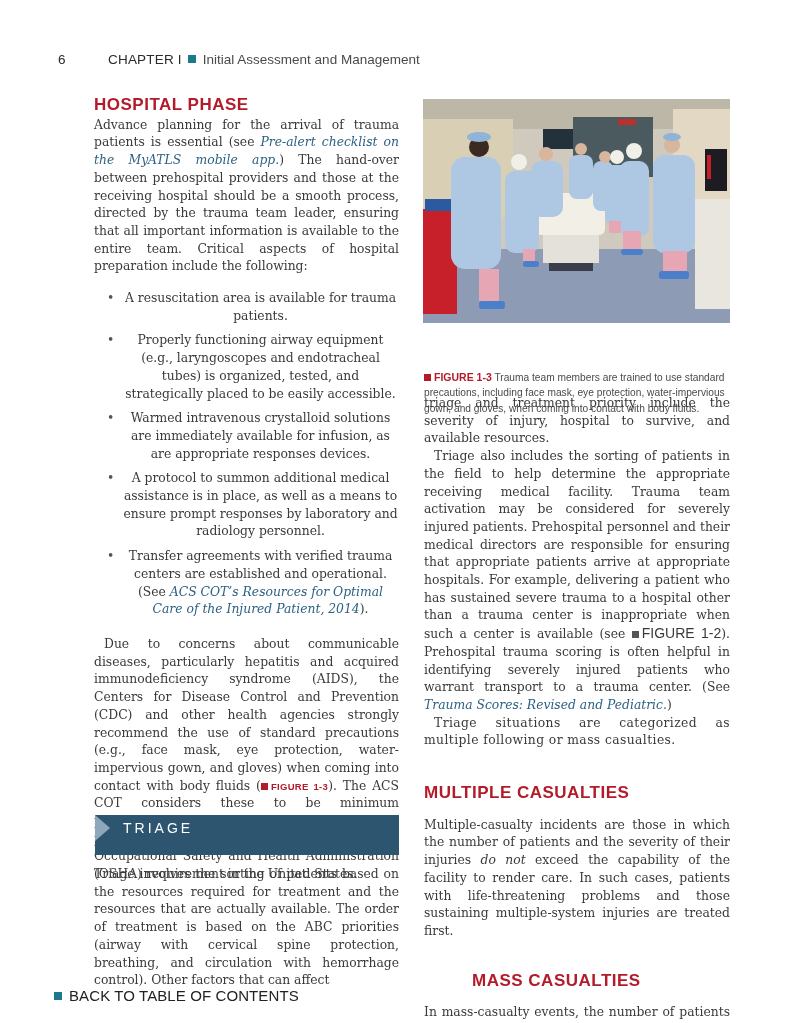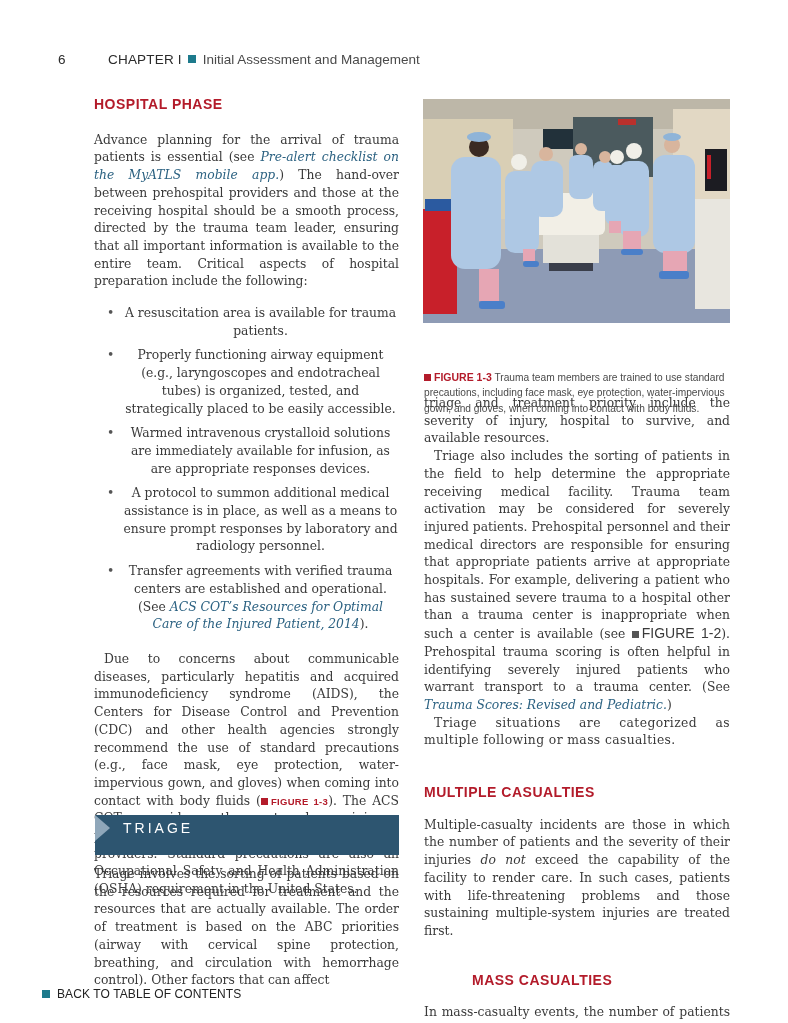--- a/index.html
+++ b/index.html
@@ -11,21 +11,21 @@
   .running-head .page-num { width: 50px; }
   .running-head .chapter { letter-spacing: 0.2px; }
   .running-head .sq { display: inline-block; width: 8px; height: 8px; background: #1d7a8c; margin: 0 7px 0 6px; }
   .running-head .title { color: #4a4a4a; }
 
   .col { position: absolute; font-size: 12.35px; line-height: 17.7px; text-align: justify; }
   .col-left { left: 94px; width: 305px; }
   .col-right { left: 424px; width: 306px; }
 
   .heading-red { font-family: "Liberation Sans", sans-serif; font-weight: bold; color: #b31b2a;
-    font-size: 14px; letter-spacing: 0.5px; }
+    font-size: 17px; letter-spacing: 0.5px; }
 
   p { margin: 0; }
   .indent { text-indent: 10px; }
   .link { color: #2c6282; font-style: italic; }
   .fig-ref { font-family: "Liberation Sans", sans-serif; font-size: 9.5px; font-weight: bold; color: #b31b2a; letter-spacing: 0.3px; }
   .fig-ref-gray { font-family: Liberation Sans, sans-serif; font-size: 14px; color: #3a3a3a; }
   .fig-sq { display: inline-block; width: 7px; height: 7px; background: #b31b2a; margin-right: 3px; vertical-align: 0px; }
   .fig-sq-gray { display: inline-block; width: 7px; height: 7px; background: #555; margin-right: 3px; }
 
   ul.bullets { list-style: none; margin: 0; padding: 0; }
@@ -37,40 +37,40 @@
     border-top: 13.5px solid transparent; border-bottom: 13.5px solid transparent; border-left: 15px solid #8fa7ba; }
   .banner .label { position: absolute; left: 28px; top: 5px; font-family: "Liberation Sans", sans-serif; color: #ffffff;
     font-size: 14px; letter-spacing: 3px; }
 
   .photo { position: absolute; left: 423px; top: 99px; width: 307px; height: 224px; overflow: hidden; background: #c9c6bc; }
   .caption { position: absolute; left: 424px; top: 340px; width: 310px; font-family: "Liberation Sans", sans-serif;
     font-size: 10.2px; line-height: 15.4px; color: #4a4a4a; margin-top: 30px; }
   .caption .fig-label { color: #b31b2a; font-weight: bold; font-size: 10.5px; }
   .caption .fig-sq { width: 7px; height: 7px; }
 
-  .footer { position: absolute; left: 42px; top: 987px; display: flex; align-items: center;
-    font-family: "Liberation Sans", sans-serif; font-size: 12px; color: #222; letter-spacing: 0.1px; }
+  .footer { position: absolute; left: 54px; top: 987px; display: flex; align-items: center;
+    font-family: "Liberation Sans", sans-serif; font-size: 15px; color: #222; letter-spacing: 0.1px; }
   .footer .sq { display: inline-block; width: 8px; height: 8px; background: #1d7a8c; margin-right: 7px; }
 
   .spaced { letter-spacing: 0.4px; }
 </style>
 </head>
 <body>
 
 <div class="running-head">
   <span class="page-num">6</span>
   <span class="chapter">CHAPTER I</span>
   <span class="sq"></span>
   <span class="title">Initial Assessment and Management</span>
 </div>
 
 <div class="col col-left" style="top:96px;">
   <h2 class="heading-red">HOSPITAL PHASE</h2>
 
-  <p style="margin-top:18px;">
+  <p style="margin-top:3px;">
     <span>Advance planning for the arrival of trauma patients is essential (see </span><a class="link">Pre-alert checklist on the MyATLS mobile app.</a><span>) The hand-over between prehospital providers and those at the receiving hospital should be a smooth process, directed by the trauma team leader, ensuring that all important information is available to the entire team. Critical aspects of hospital preparation include the following:</span>
   </p>
 
   <ul class="bullets" style="margin-top:14px;">
     <li>A resuscitation area is available for trauma patients.</li>
     <li>Properly functioning airway equipment (e.g., laryngoscopes and endotracheal tubes) is organized, tested, and strategically placed to be easily accessible.</li>
     <li>Warmed intravenous crystalloid solutions are immediately available for infusion, as are appropriate responses devices.</li>
     <li>A protocol to summon additional medical assistance is in place, as well as a means to ensure prompt responses by laboratory and radiology personnel.</li>
     <li>
       <span>Transfer agreements with verified trauma centers are established and operational. (See </span><a class="link">ACS COT’s Resources for Optimal Care of the Injured Patient, 2014</a><span>).</span>

